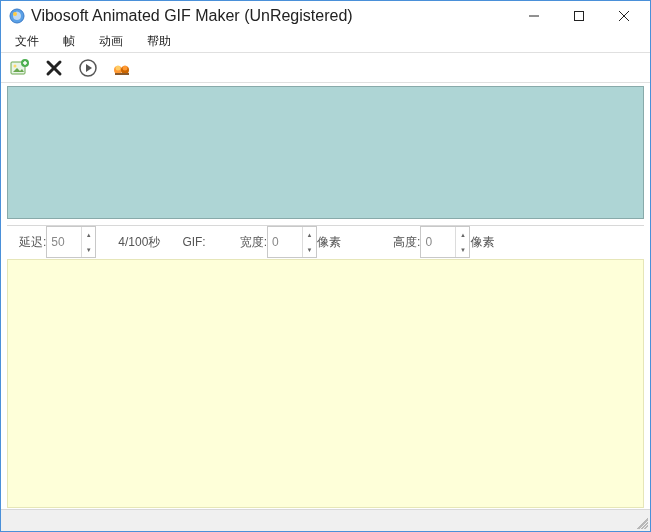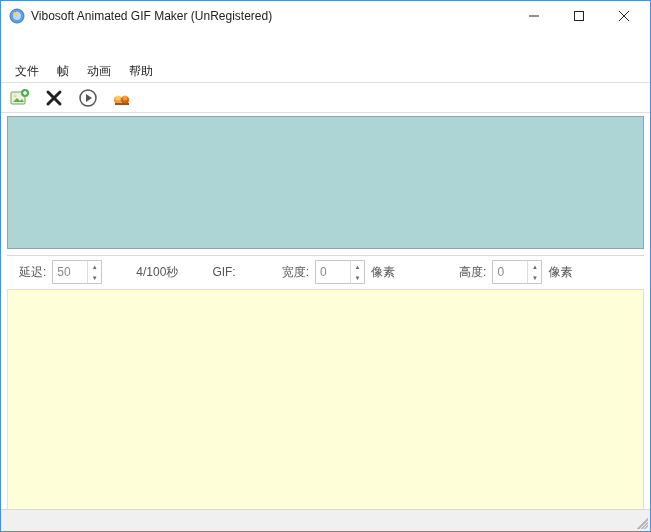--- a/index.html
+++ b/index.html
@@ -19,36 +19,35 @@
     display: flex;
     align-items: center;
     padding: 0 4px 0 8px;
     color: #333;
   }
   .titlebar .app-icon {
     width: 16px; height: 16px;
     margin-right: 6px;
     display: inline-flex; align-items: center; justify-content: center;
   }
-  .titlebar .title { flex: 1; font-size: 12px; color: #222; }
+  .titlebar .title { flex: 1; font-size: 16px; color: #222; }
   .win-controls { display: flex; }
   .win-btn {
     width: 45px; height: 28px;
     display: flex; align-items: center; justify-content: center;
     color: #222;
   }
   .menubar {
     height: 22px;
     display: flex;
     align-items: center;
     padding: 0 6px;
-    gap: 2px;
+    gap: 8px;
     border-bottom: 1px solid #e0e0e0;
     background: #fff;
-    margin-top: 30px;
   }
   .menu-item { padding: 2px 8px; color: #222; }
   .toolbar {
     height: 30px;
     display: flex;
     align-items: center;
     padding: 2px 8px;
     gap: 12px;
     background: #fff;
     border-bottom: 1px solid #e0e0e0;
@@ -67,31 +66,30 @@
     margin: 6px 6px 0 6px;
     height: 4px;
     border-top: 1px solid #d8d8d8;
     border-bottom: 1px solid #fff;
   }
   .params-bar {
     height: 26px;
     display: flex;
     align-items: center;
     padding: 0 12px;
-    gap: 6px;
     color: #555;
     font-size: 12px;
   }
   .label { color: #555; margin-left: 12px; }
   .label:first-child { margin-left: 6px; }
   .spin {
     display: inline-flex;
     align-items: stretch;
     border: 1px solid #c8c8c8;
-    height: 24px;
+    height: 32px;
     background: #fff;
   }
   .spin input {
     border: none;
     width: 34px;
     padding: 0 4px;
     font-size: 12px;
     color: #888;
     outline: none;
     background: #fff;

